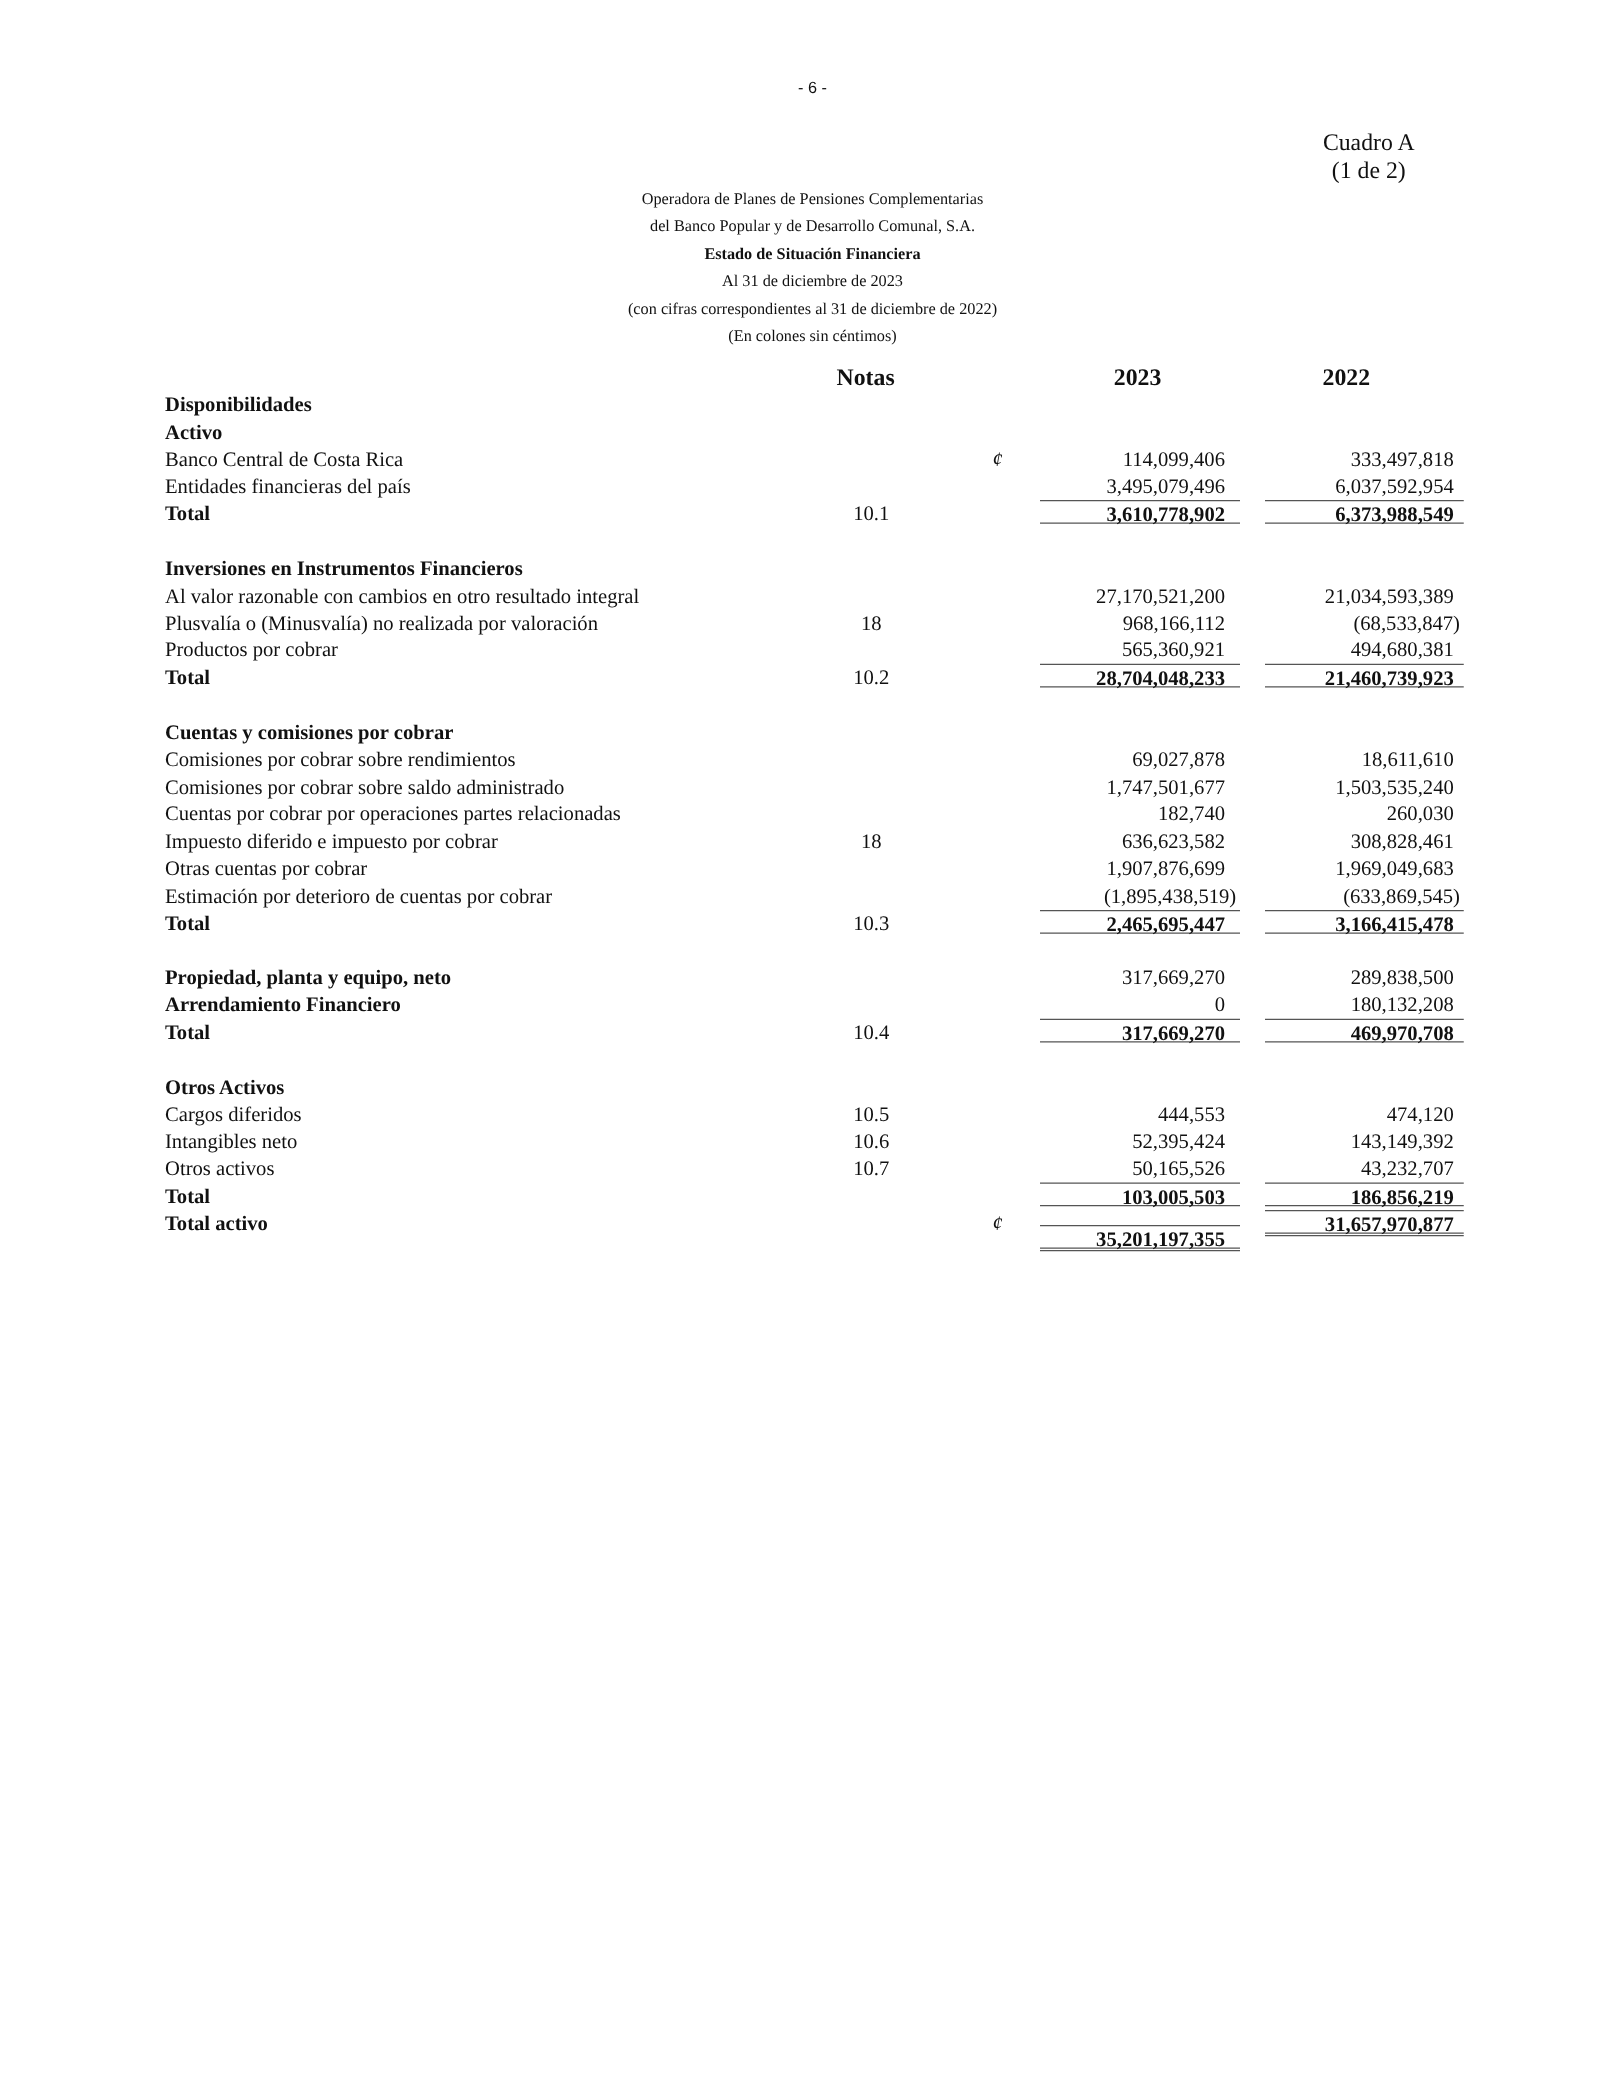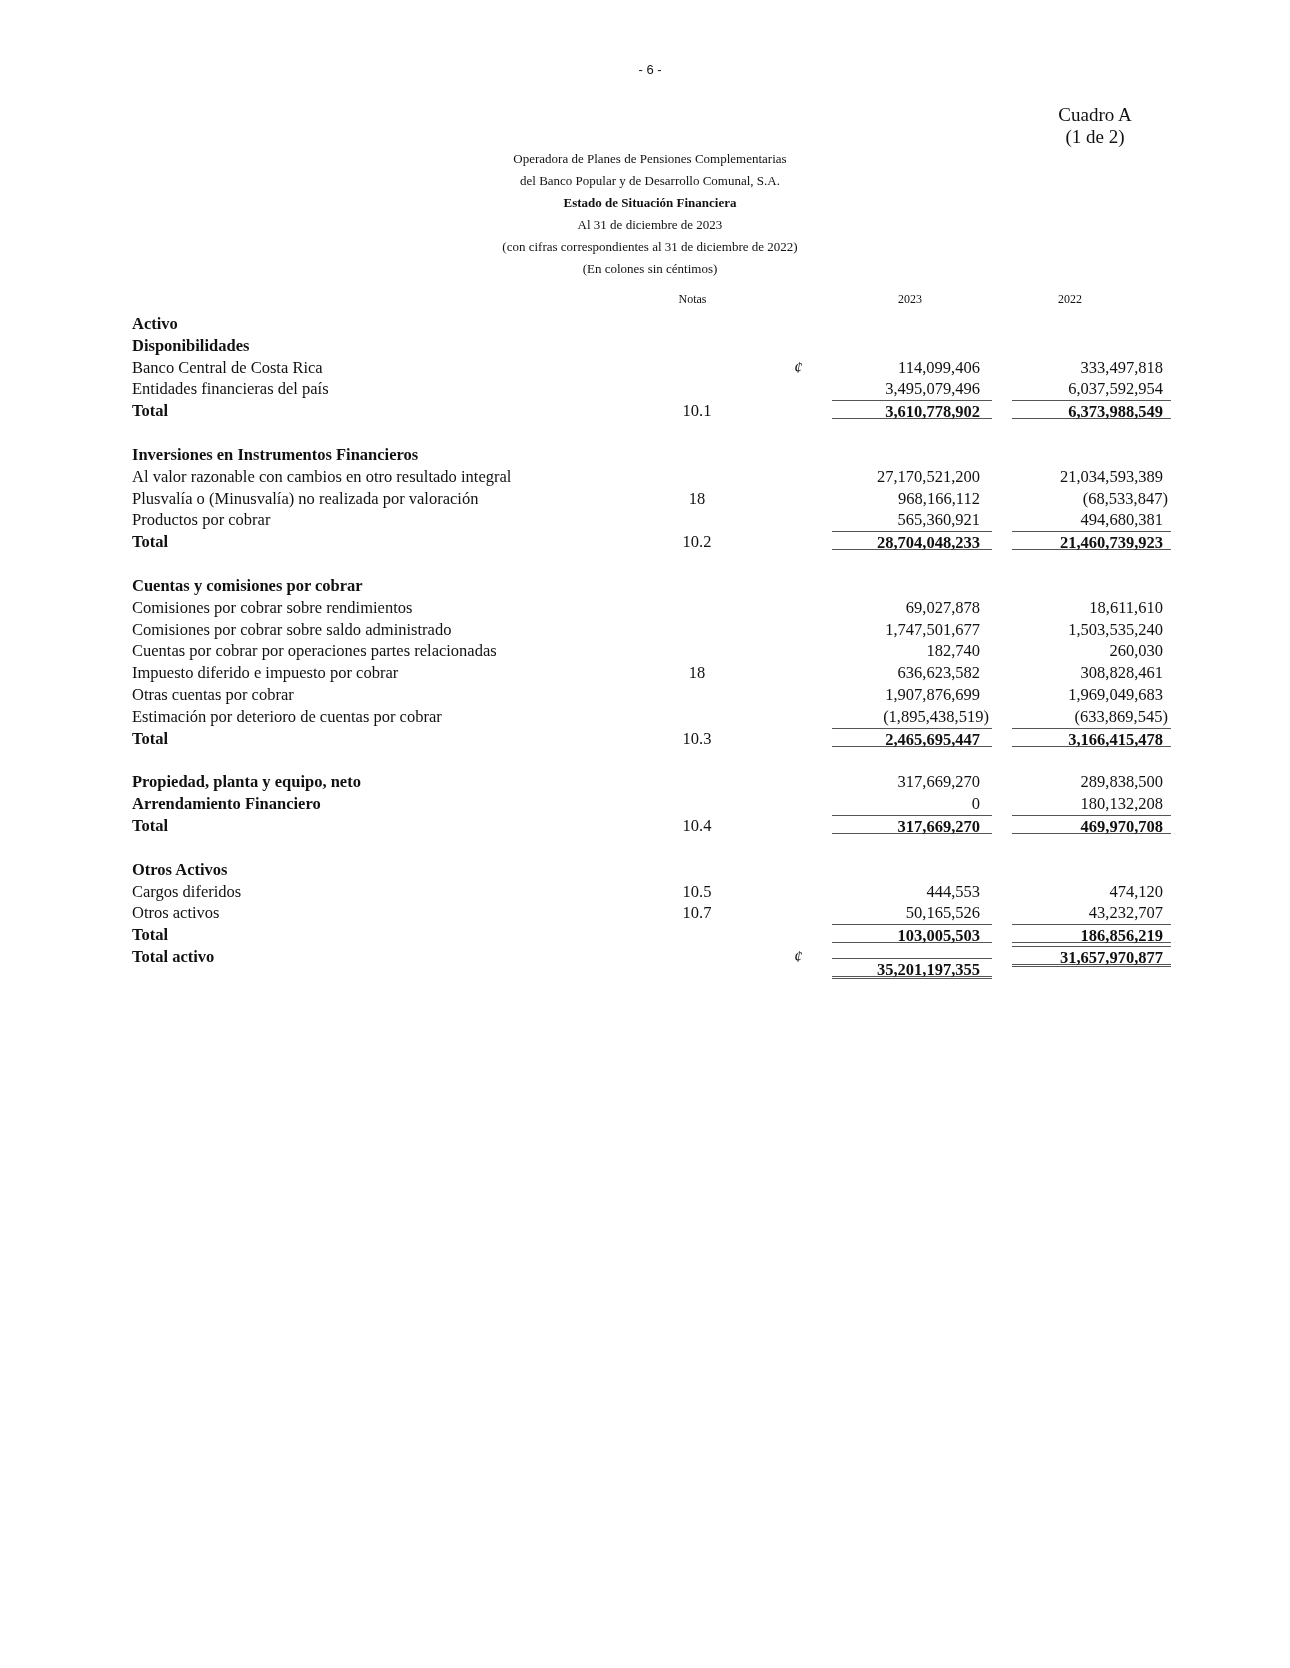--- a/index.html
+++ b/index.html
@@ -43,22 +43,22 @@
       width: 600px;
       text-align: center;
       line-height: 22px;
       font-size: 13px;
     }
     .header .bold { font-weight: bold; }
 
     .col-head {
       position: absolute;
       top: 292px;
-      font-weight: normal;
-      font-size: 12px;
+      font-weight: bold;
+      font-size: 19px;
     }
     .col-notas { left: 665px; width: 55px; text-align: center; }
     .col-2023 { left: 880px; width: 60px; text-align: center; }
     .col-2022 { left: 1058px; width: 60px; text-align: left; }
 
     .table {
       position: absolute;
       top: 313px;
       left: 132px;
       width: 1040px;
@@ -142,24 +142,24 @@
   <div>(con cifras correspondientes al 31 de diciembre de 2022)</div>
   <div>(En colones sin céntimos)</div>
 </div>
 
 <div class="col-head col-notas">Notas</div>
 <div class="col-head col-2023">2023</div>
 <div class="col-head col-2022">2022</div>
 
 <div class="table" id="fin-table">
     <div class="row bold">
+      <span class="label">Disponibilidades</span>
+    </div>
+    <div class="row bold">
       <span class="label">Activo</span>
-    </div>
-    <div class="row bold">
-      <span class="label">Disponibilidades</span>
     </div>
     <div class="row">
       <span class="label">Banco Central de Costa Rica</span>
       <span class="note"></span>
       <span class="cur">¢</span>
       <span class="v2023">114,099,406</span>
       <span class="v2022">333,497,818</span>
     </div>
     <div class="row">
       <span class="label">Entidades financieras del país</span>
@@ -270,20 +270,26 @@
     <div class="row bold">
       <span class="label">Otros Activos</span>
     </div>
     <div class="row">
       <span class="label">Cargos diferidos</span>
       <span class="note">10.5</span>
       <span class="v2023">444,553</span>
       <span class="v2022">474,120</span>
     </div>
     <div class="row">
+      <span class="label">Intangibles neto</span>
+      <span class="note">10.6</span>
+      <span class="v2023">52,395,424</span>
+      <span class="v2022">143,149,392</span>
+    </div>
+    <div class="row">
       <span class="label">Otros activos</span>
       <span class="note">10.7</span>
       <span class="v2023">50,165,526</span>
       <span class="v2022">43,232,707</span>
     </div>
     <div class="row bold total">
       <span class="label">Total</span>
       <span class="note"></span>
       <span class="v2023">103,005,503</span>
       <span class="v2022">186,856,219</span>

